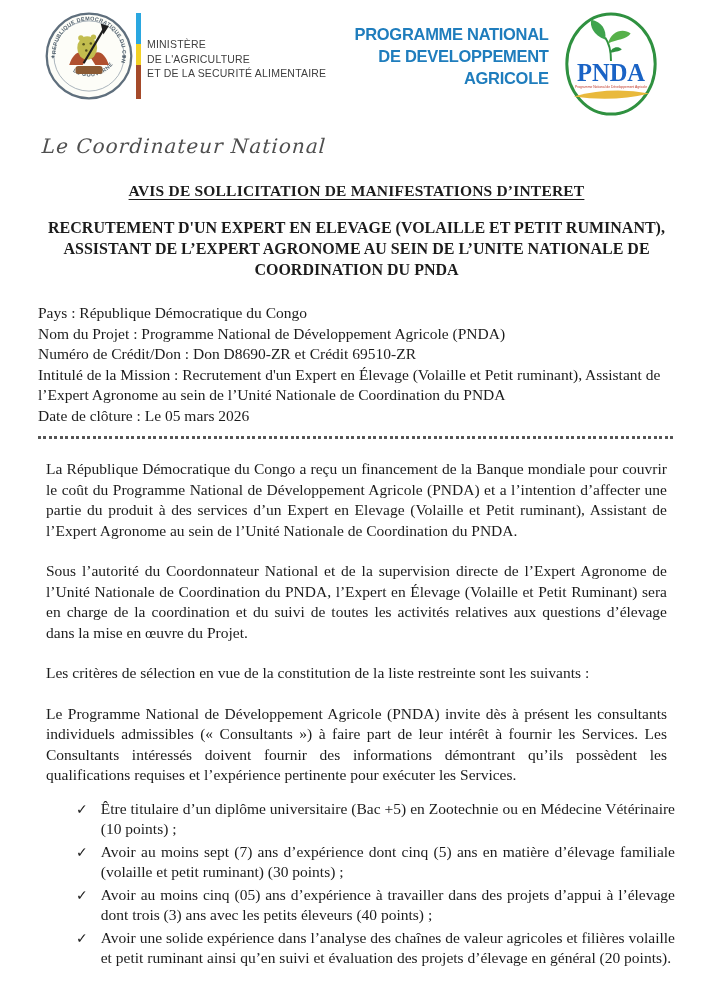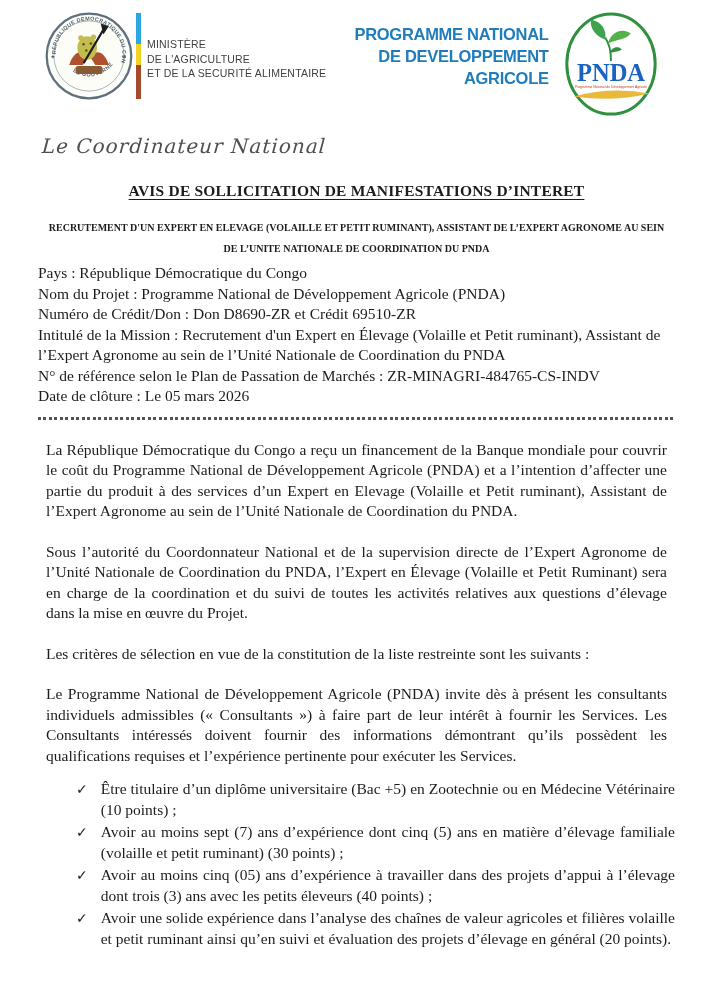--- a/index.html
+++ b/index.html
@@ -32,24 +32,24 @@
   
   .coordinator{
     margin:16px 0 0 4px;font-family:"DejaVu Serif",serif;font-style:italic;
     font-size:20px;color:#4f4f4f;letter-spacing:1px;transform:skewX(-4deg);width:max-content;
   }
   .doc-title{
     margin:24px 0 15px;text-align:center;font-size:15.5px;font-weight:bold;
     text-decoration:underline;text-underline-offset:3px;letter-spacing:.2px;
   }
   .doc-subtitle{
-    margin:17px auto 0;text-align:center;font-size:10px;font-weight:bold;
+    margin:17px auto 0;text-align:center;font-size:16px;font-weight:bold;
     max-width:620px;line-height:21px;
   }
-  .details{margin-top:4px;font-size:15.5px;line-height:20.5px;}
+  .details{margin-top:23px;font-size:15.5px;line-height:20.5px;}
   .sep{
     margin-top:10px;height:3px;width:100%;
     background:repeating-linear-gradient(90deg,#555 0 3px,transparent 3px 5.5px);
   }
   .par{margin:20px 8px 0;font-size:15.5px;line-height:20.5px;text-align:justify;}
   .intro{text-align:left;}
   .criteria{list-style:none;margin:13px 0 0;padding:0 0 0 38px;}
   .criteria li{
     display:flex;gap:13px;font-size:15.5px;line-height:20.5px;
     text-align:justify;margin-bottom:2px;
@@ -121,21 +121,20 @@
   <div class="coordinator">Le Coordinateur National</div>
 
   <h1 class="doc-title">AVIS DE SOLLICITATION DE MANIFESTATIONS D’INTERET</h1>
   <h2 class="doc-subtitle">RECRUTEMENT D'UN EXPERT EN ELEVAGE (VOLAILLE ET PETIT RUMINANT), ASSISTANT DE L’EXPERT AGRONOME AU SEIN DE L’UNITE NATIONALE DE COORDINATION DU PNDA</h2>
 
   <div class="details">
     <div>Pays : République Démocratique du Congo</div>
     <div>Nom du Projet : Programme National de Développement Agricole (PNDA)</div>
     <div>Numéro de Crédit/Don : Don D8690-ZR et Crédit 69510-ZR</div>
     <div>Intitulé de la Mission : Recrutement d'un Expert en Élevage (Volaille et Petit ruminant), Assistant de l’Expert Agronome au sein de l’Unité Nationale de Coordination du PNDA</div>
-    <div>N° de référence selon le Plan de Passation de Marchés : ZR-MINAGRI-484765-CS-INDV</div>
     <div>Date de clôture : Le 05 mars 2026</div>
   </div>
 
   <div class="sep"></div>
 
   <p class="par">La République Démocratique du Congo a reçu un financement de la Banque mondiale pour couvrir le coût du Programme National de Développement Agricole (PNDA) et a l’intention d’affecter une partie du produit à des services d’un Expert en Elevage (Volaille et Petit ruminant), Assistant de l’Expert Agronome au sein de l’Unité Nationale de Coordination du PNDA.</p>
   <p class="par">Sous l’autorité du Coordonnateur National et de la supervision directe de l’Expert Agronome de l’Unité Nationale de Coordination du PNDA, l’Expert en Élevage (Volaille et Petit Ruminant) sera en charge de la coordination et du suivi de toutes les activités relatives aux questions d’élevage dans la mise en œuvre du Projet.</p>
   <p class="par intro">Les critères de sélection en vue de la constitution de la liste restreinte sont les suivants :</p>
   <p class="par">Le Programme National de Développement Agricole (PNDA) invite dès à présent les consultants individuels admissibles (« Consultants ») à faire part de leur intérêt à fournir les Services. Les Consultants intéressés doivent fournir des informations démontrant qu’ils possèdent les qualifications requises et l’expérience pertinente pour exécuter les Services.</p>
 

